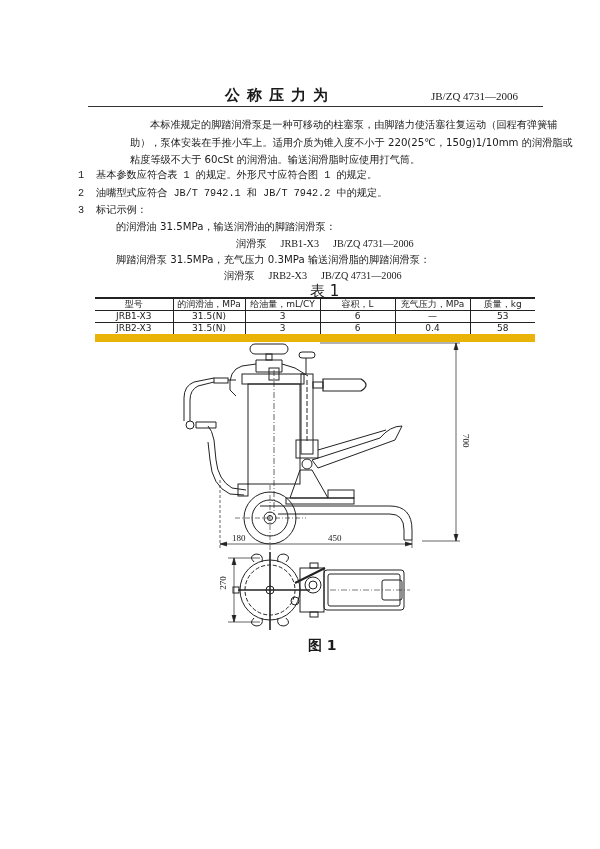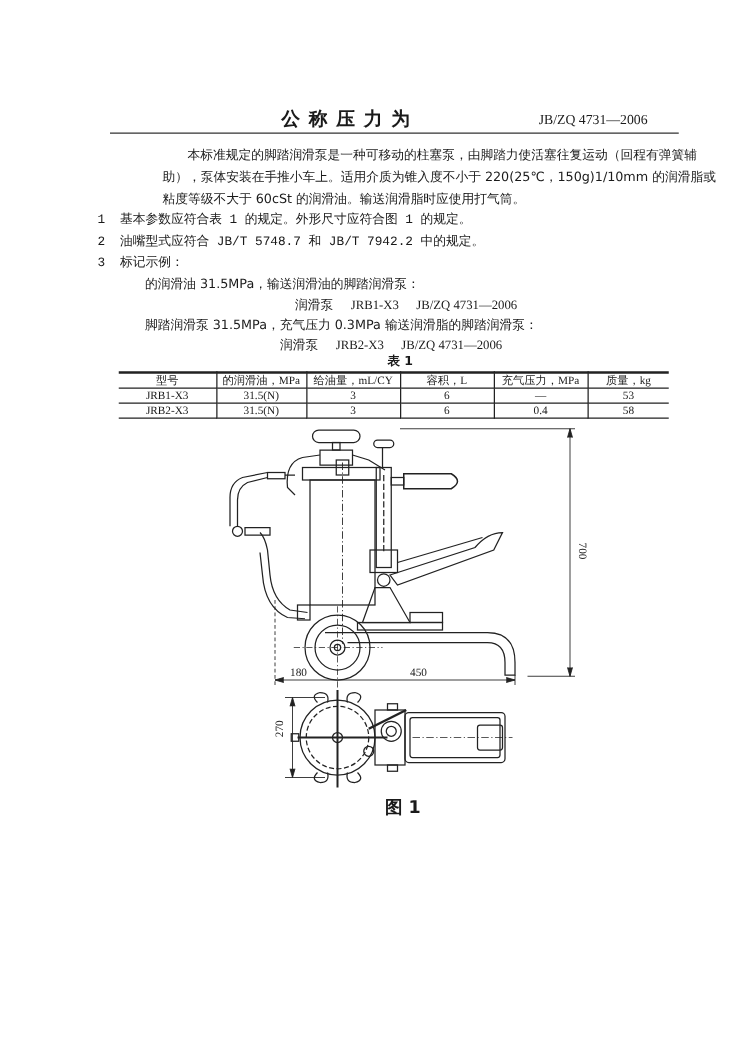--- a/index.html
+++ b/index.html
@@ -10,48 +10,48 @@
   .hdr-std { position: absolute; left: 431px; top: 90px; font-size: 11px;
              font-family: "Liberation Serif", serif; }
   .hdr-rule { position: absolute; left: 88px; top: 106px; width: 455px; height: 1px; background: #333; }
   .para { position: absolute; left: 94px; width: 448px; font-size: 10.2px; line-height: 17.5px;
           font-family: "DejaVu Sans", sans-serif; }
   .p1 { top: 116px; text-indent: 20px; margin-left: 36px; }
   .item { position: absolute; left: 78px; font-size: 10.2px; font-family: Liberation Mono, monospace; }
   .item .num { display: inline-block; width: 18px; }
   .ex { position: absolute; font-size: 10.2px; font-family: "DejaVu Sans", sans-serif; white-space: nowrap; }
   .ex .code { margin-left: 14px; font-family: "Liberation Serif", serif; }
-  .tcap { position: absolute; left: 310px; top: 282px; font-size: 10px; font-weight: bold;
+  .tcap { position: absolute; left: 310px; top: 282px; font-size: 15px; font-weight: normal;
           font-family: "DejaVu Sans", sans-serif; }
   table.spec { position: absolute; left: 95px; top: 297px; width: 440px; border-collapse: collapse;
                font-size: 9px; font-family: "DejaVu Sans", sans-serif; }
   table.spec th, table.spec td { border: 1px solid #222; padding: 0; height: 11px; line-height: 11px;
                text-align: center; font-weight: normal; }
-  table.spec { border-top: 2px solid #222; border-bottom: 1px solid #eab308; font-family: Liberation Serif, serif; }
+  table.spec { border-top: 2px solid #222; border-bottom: 8px solid #eab308; }
   table.spec tr > *:first-child { border-left: none; }
   table.spec tr > *:last-child { border-right: none; }
   .drawing { position: absolute; left: 160px; top: 330px; }
   .fig-cap { position: absolute; left: 308px; top: 637px; font-size: 14px; font-weight: bold;
              font-family: "DejaVu Sans", sans-serif; }
   .dim { font-family: "Liberation Serif", serif; font-size: 9px; fill: #222; }
 </style>
 </head>
 <body>
 
 <div class="hdr-title">公称压力为</div>
 <div class="hdr-std">JB/ZQ 4731—2006</div>
 <div class="hdr-rule"></div>
 
 <div class="para p1">本标准规定的脚踏润滑泵是一种可移动的柱塞泵，由脚踏力使活塞往复运动（回程有弹簧辅助），泵体安装在手推小车上。适用介质为锥入度不小于 220(25℃，150g)1/10mm 的润滑脂或粘度等级不大于 60cSt 的润滑油。输送润滑脂时应使用打气筒。</div>
 
 <div class="item" style="top:168px">
   <span class="num">1</span><span>基本参数应符合表 1 的规定。外形尺寸应符合图 1 的规定。</span>
 </div>
 <div class="item" style="top:186px">
-  <span class="num">2</span><span>油嘴型式应符合 JB/T 5748.7 和 JB/T 7942.2 中的规定。</span>
+  <span class="num">2</span><span>油嘴型式应符合 JB/T 7942.1 和 JB/T 7942.2 中的规定。</span>
 </div>
 <div class="item" style="top:203px">
   <span class="num">3</span><span>标记示例：</span>
 </div>
 
 <div class="ex" style="left:116px; top:220px">的润滑油 31.5MPa，输送润滑油的脚踏润滑泵：</div>
 <div class="ex" style="left:236px; top:237px">
   <span>润滑泵</span><span class="code">JRB1-X3</span><span class="code">JB/ZQ 4731—2006</span>
 </div>
 <div class="ex" style="left:116px; top:253px">脚踏润滑泵 31.5MPa，充气压力 0.3MPa 输送润滑脂的脚踏润滑泵：</div>

